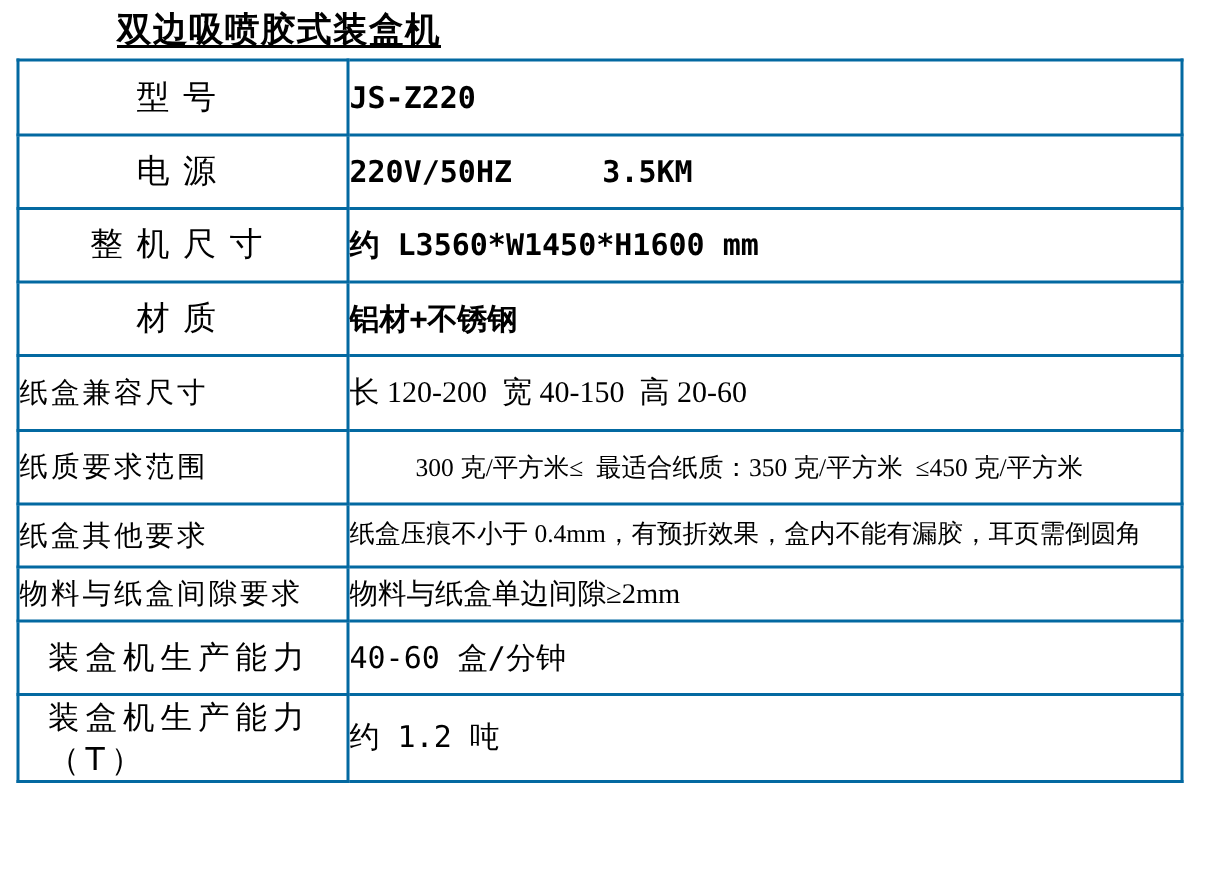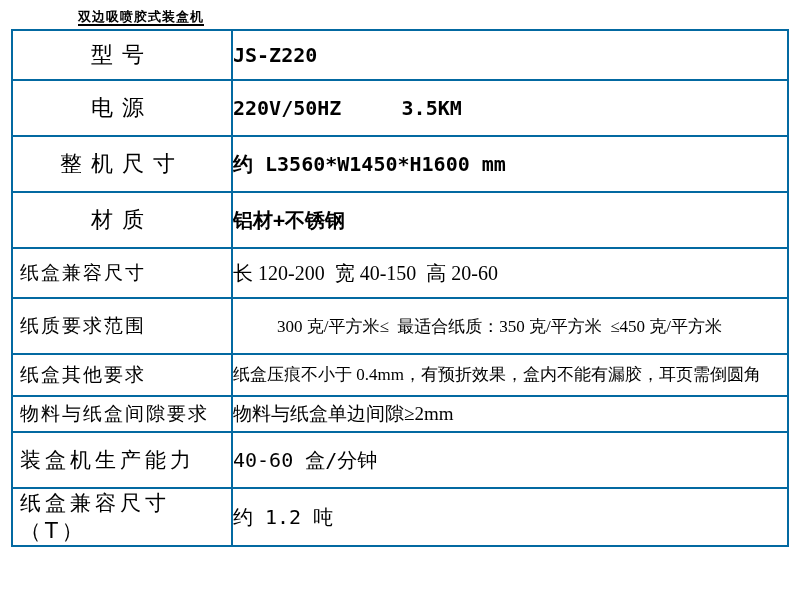--- a/index.html
+++ b/index.html
@@ -18,21 +18,21 @@
     height: 591px;
     background: #ffffff;
   }
   .doc-title {
     margin: 7px 0 0 78px;
   }
   .doc-title span {
     display: inline-block;
     font-family: "DejaVu Sans", sans-serif;
     font-weight: bold;
-    font-size: 13px;
+    font-size: 23px;
     letter-spacing: 1px;
     text-decoration: underline;
     text-decoration-thickness: 2px;
     text-underline-offset: 3px;
     line-height: 1.2;
   }
   table.spec {
     border-collapse: collapse;
     table-layout: fixed;
     width: 778px;
@@ -43,21 +43,21 @@
     vertical-align: middle;
     overflow: hidden;
     padding: 0;
   }
   td.lbl { width: 218px; }
   td.val {
     padding-left: 8px;
     white-space: pre-wrap;
   }
   tr { height: 50px; }
-  tr.h49 { height: 56px; }
+  tr.h49 { height: 49px; }
   tr.h48 { height: 36px; }
   tr.h51 { height: 51px; }
   tr.h55 { height: 42px; }
 
   
   tr.r-big td.lbl {
     text-align: center;
     font-family: "DejaVu Sans", sans-serif;
     font-size: 22px;
     letter-spacing: 9px;
@@ -66,40 +66,39 @@
     font-family: "DejaVu Sans Mono", monospace;
     font-size: 20px;
     font-weight: bold;
   }
 
   
   tr.r-serif td.lbl {
     font-family: "Liberation Serif", serif;
     font-size: 19px;
     letter-spacing: 2px;
-    padding-left: 7px;
   }
   tr.r-serif td.val {
     font-family: "Liberation Serif", serif;
     font-size: 20px;
   }
   tr.v-sm td.val { font-size: 17px; padding-left: 44px; }
   tr.v-xs td.val {
     font-size: 17px;
     line-height: 1.45;
     padding-right: 20px;
   }
   tr.v-md td.val { font-size: 19px; }
 
   
   tr.r-fs td.lbl {
     font-family: "DejaVu Sans", sans-serif;
     font-size: 21px;
     letter-spacing: 4px;
-    padding-left: 7px;
+    padding-left: 19px;
   }
   tr.r-fs td.val {
     font-family: "DejaVu Sans Mono", monospace;
     font-size: 20px;
   }
 </style>
 </head>
 <body>
 
 <div class="page">
@@ -140,19 +139,19 @@
       </tr>
       <tr class="r-serif v-md h48">
         <td class="lbl">物料与纸盒间隙要求</td>
         <td class="val">物料与纸盒单边间隙≥2mm</td>
       </tr>
       <tr class="r-fs h49">
         <td class="lbl">装盒机生产能力</td>
         <td class="val">40-60 盒/分钟</td>
       </tr>
       <tr class="r-fs h51">
-        <td class="lbl">纸盒兼容尺寸（T）</td>
+        <td class="lbl">装盒机生产能力（T）</td>
         <td class="val">约 1.2 吨</td>
       </tr>
     </tbody>
   </table>
 
 </div>
 
 </body></html>

